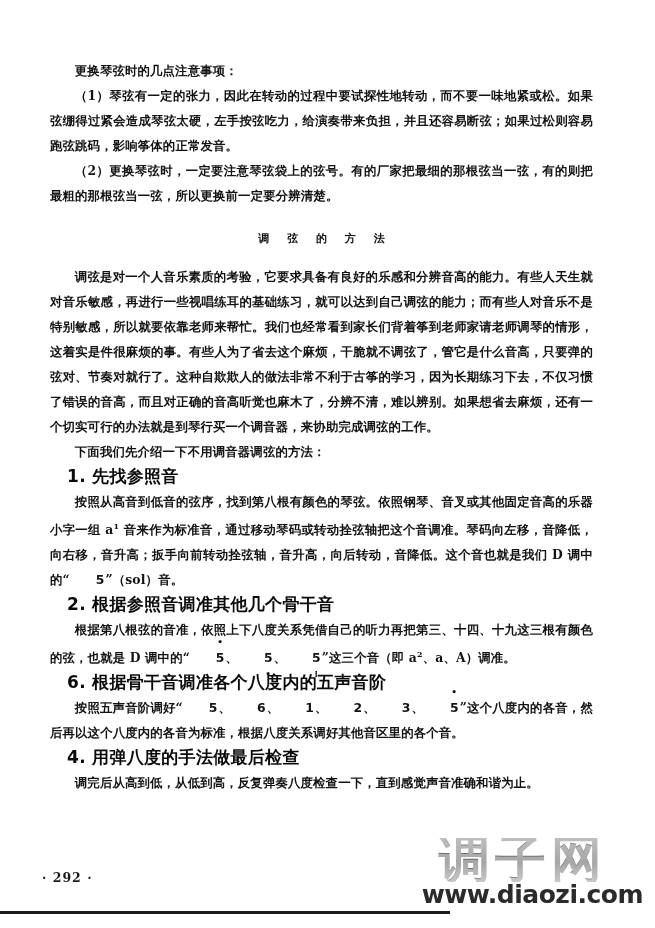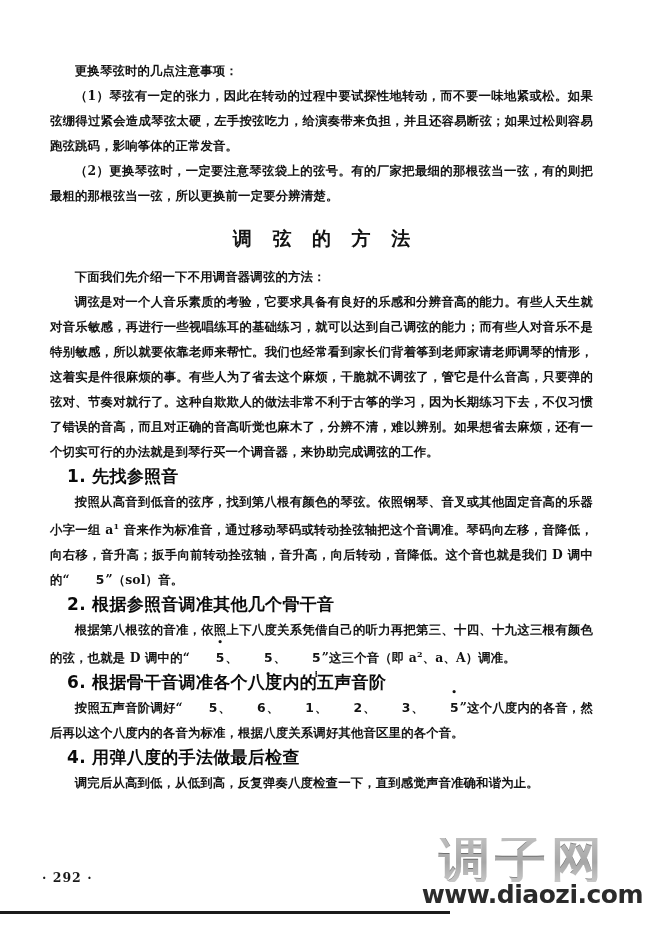--- a/index.html
+++ b/index.html
@@ -33,21 +33,21 @@
     letter-spacing: 0.15px;
     color: #131313;
     font-weight: 600;
     word-break: break-all;
   }
   p.para {
     text-indent: 2em;
   }
   h2.section-title {
     margin: 0;
-    font-size: 19px;
+    font-size: 11px;
     line-height: 25px;
     font-weight: 600;
     text-align: center;
     letter-spacing: 7px;
     text-indent: 7px;
     color: #131313;
     padding-top: 18px;
     padding-bottom: 13px;
   }
   h3.sub-heading {
@@ -146,23 +146,23 @@
 
     <p class="para">更换琴弦时的几点注意事项：</p>
 
     <p class="para">（1）琴弦有一定的张力，因此在转动的过程中要试探性地转动，而不要一味地紧或松。如果弦绷得过紧会造成琴弦太硬，左手按弦吃力，给演奏带来负担，并且还容易断弦；如果过松则容易跑弦跳码，影响筝体的正常发音。</p>
 
     <p class="para">（2）更换琴弦时，一定要注意琴弦袋上的弦号。有的厂家把最细的那根弦当一弦，有的则把最粗的那根弦当一弦，所以更换前一定要分辨清楚。</p>
 
 
     <h2 class="section-title">调 弦 的 方 法</h2>
 
+    <p class="para">调弦是对一个人音乐素质的考验，它要求具备有良好的乐感和分辨音高的能力。有些人天生就对音乐敏感，再进行一些视唱练耳的基础练习，就可以达到自己调弦的能力；而有些人对音乐不是特别敏感，所以就要依靠老师来帮忙。我们也经常看到家长们背着筝到老师家请老师调琴的情形，这着实是件很麻烦的事。有些人为了省去这个麻烦，干脆就不调弦了，管它是什么音高，只要弹的弦对、节奏对就行了。这种自欺欺人的做法非常不利于古筝的学习，因为长期练习下去，不仅习惯了错误的音高，而且对正确的音高听觉也麻木了，分辨不清，难以辨别。如果想省去麻烦，还有一个切实可行的办法就是到琴行买一个调音器，来协助完成调弦的工作。</p>
+
     <p class="para">下面我们先介绍一下不用调音器调弦的方法：</p>
-
-    <p class="para">调弦是对一个人音乐素质的考验，它要求具备有良好的乐感和分辨音高的能力。有些人天生就对音乐敏感，再进行一些视唱练耳的基础练习，就可以达到自己调弦的能力；而有些人对音乐不是特别敏感，所以就要依靠老师来帮忙。我们也经常看到家长们背着筝到老师家请老师调琴的情形，这着实是件很麻烦的事。有些人为了省去这个麻烦，干脆就不调弦了，管它是什么音高，只要弹的弦对、节奏对就行了。这种自欺欺人的做法非常不利于古筝的学习，因为长期练习下去，不仅习惯了错误的音高，而且对正确的音高听觉也麻木了，分辨不清，难以辨别。如果想省去麻烦，还有一个切实可行的办法就是到琴行买一个调音器，来协助完成调弦的工作。</p>
 
 
     <h3 class="sub-heading">1. 先找参照音</h3>
 
     <p class="para"><span>按照从高音到低音的弦序，找到第八根有颜色的琴弦。依照钢琴、音叉或其他固定音高的乐器小字一组 a</span><span class="sup-small">1</span><span> 音来作为标准音，通过移动琴码或转动拴弦轴把这个音调准。琴码向左移，音降低，向右移，音升高；扳手向前转动拴弦轴，音升高，向后转动，音降低。这个音也就是我们 D 调中的“</span><span class="jianpu"><span>5</span></span><span>”（sol）音。</span></p>
 
     <h3 class="sub-heading">2. 根据参照音调准其他几个骨干音</h3>
 
     <p class="para"><span>根据第八根弦的音准，依照上下八度关系凭借自己的听力再把第三、十四、十九这三根有颜色的弦，也就是 D 调中的“</span><span class="jianpu"><span class="dot-up">•</span><span>5</span></span><span>、</span><span class="jianpu"><span class="dot-dn">•</span><span>5</span></span><span>、</span><span class="jianpu"><span class="dot-dn">⁝</span><span>5</span></span><span>”这三个音（即 a</span><span class="sup-small">2</span><span>、a、A）调准。</span></p>
 

